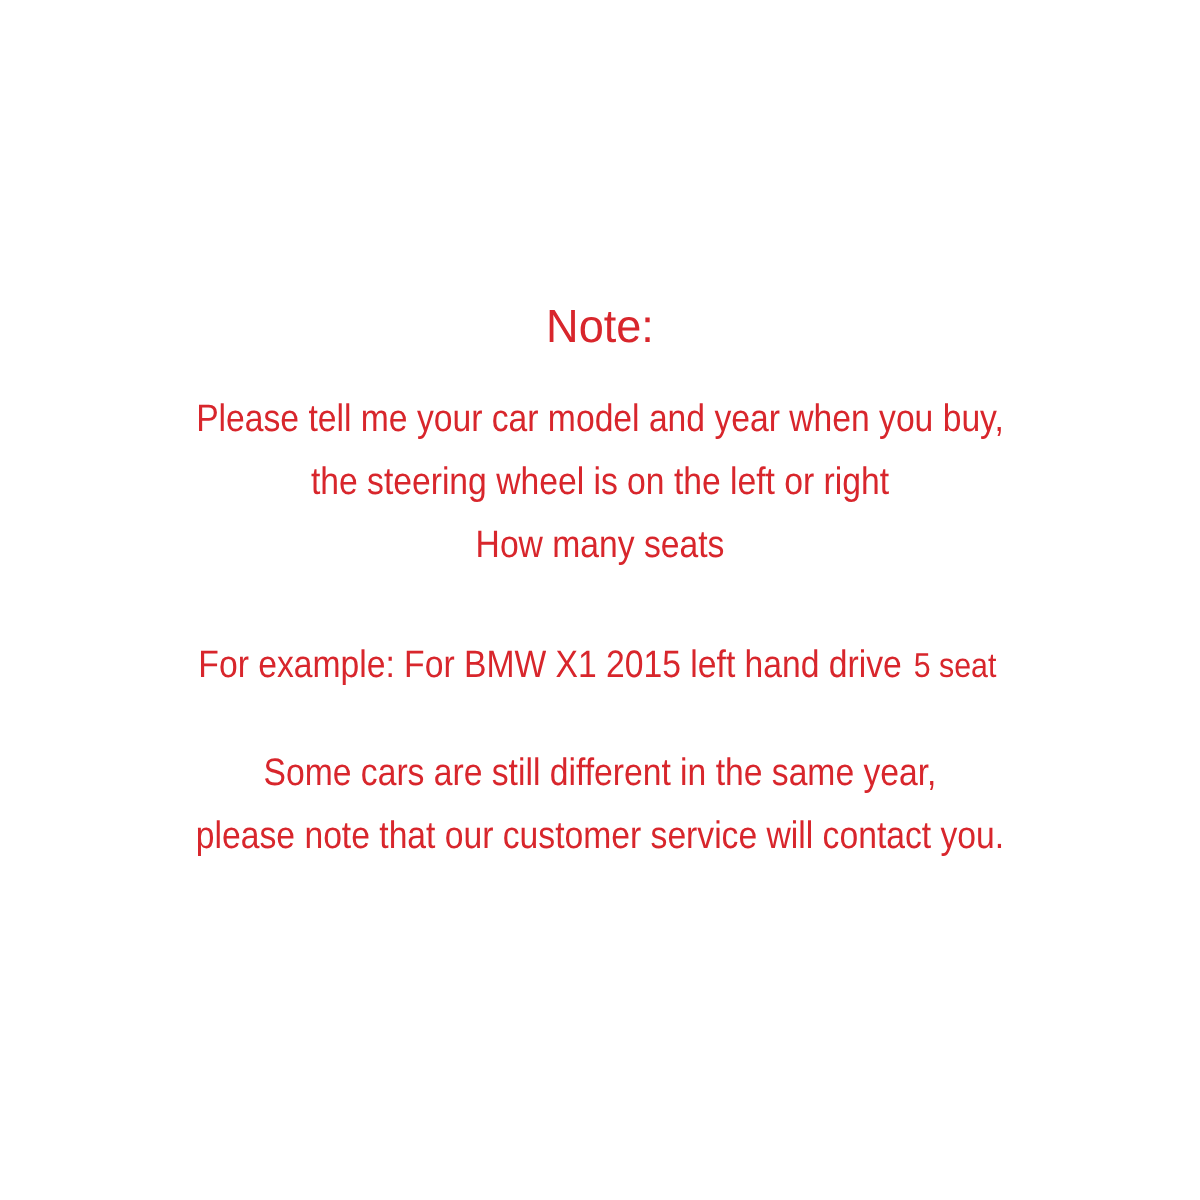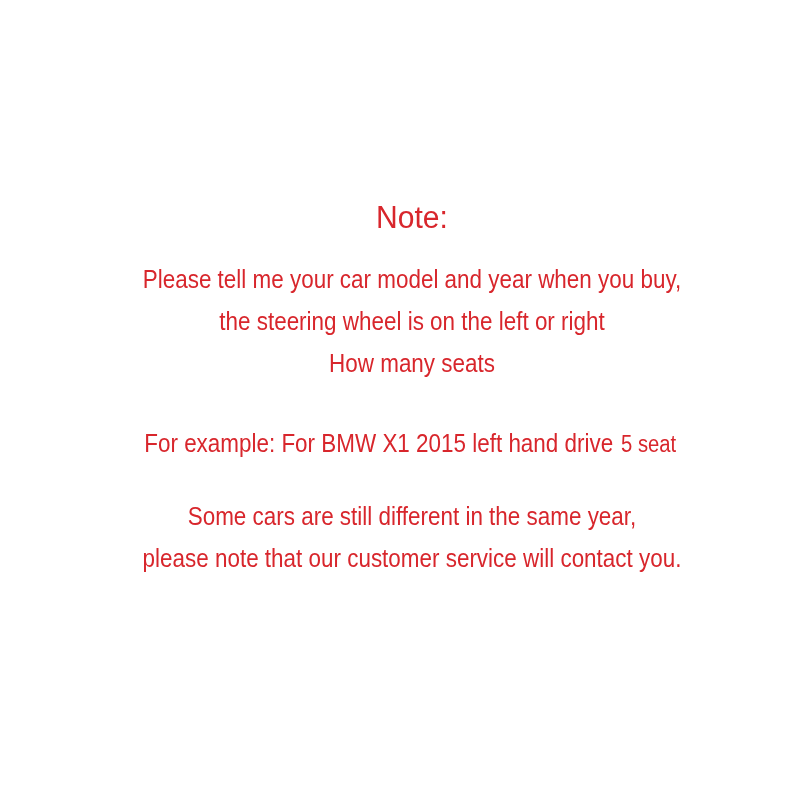--- a/index.html
+++ b/index.html
@@ -21,21 +21,21 @@
     top: 0;
     width: 800px;
     height: 800px;
     background: #ffffff;
     box-sizing: border-box;
   }
 
   
   .note-block {
     position: absolute;
-    left: 52px;
+    left: 40px;
     top: 198px;
     width: 720px;
     text-align: center;
     color: #d8262c;
   }
 
   .note-heading {
     font-size: 31px;
     line-height: 40px;
     letter-spacing: 0px;

